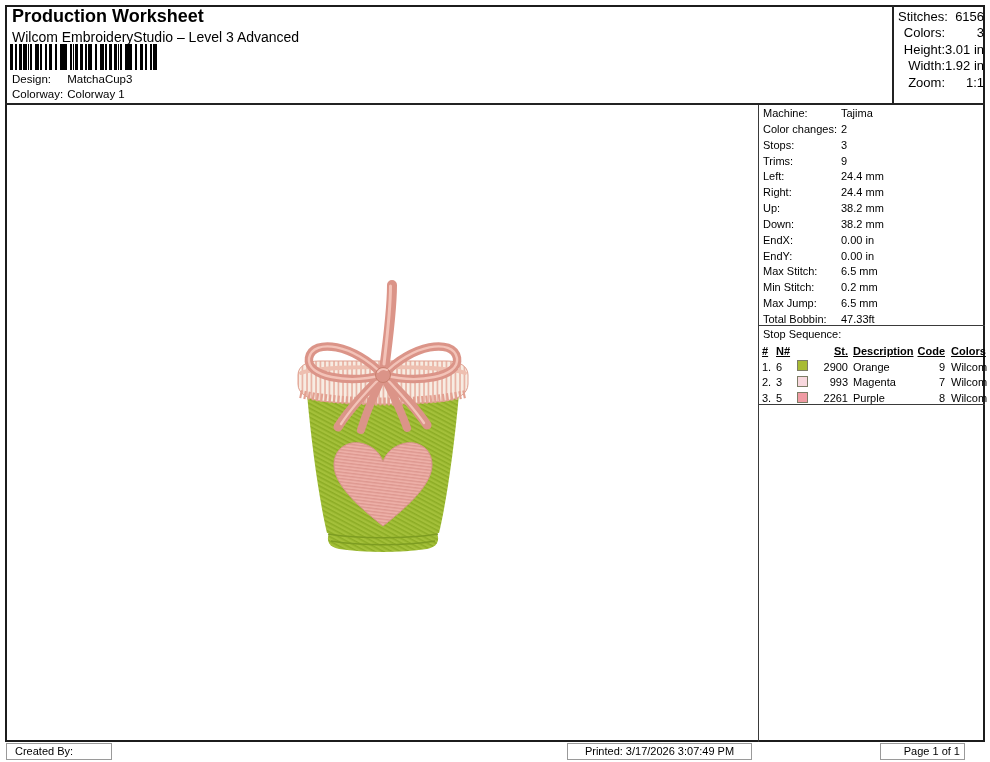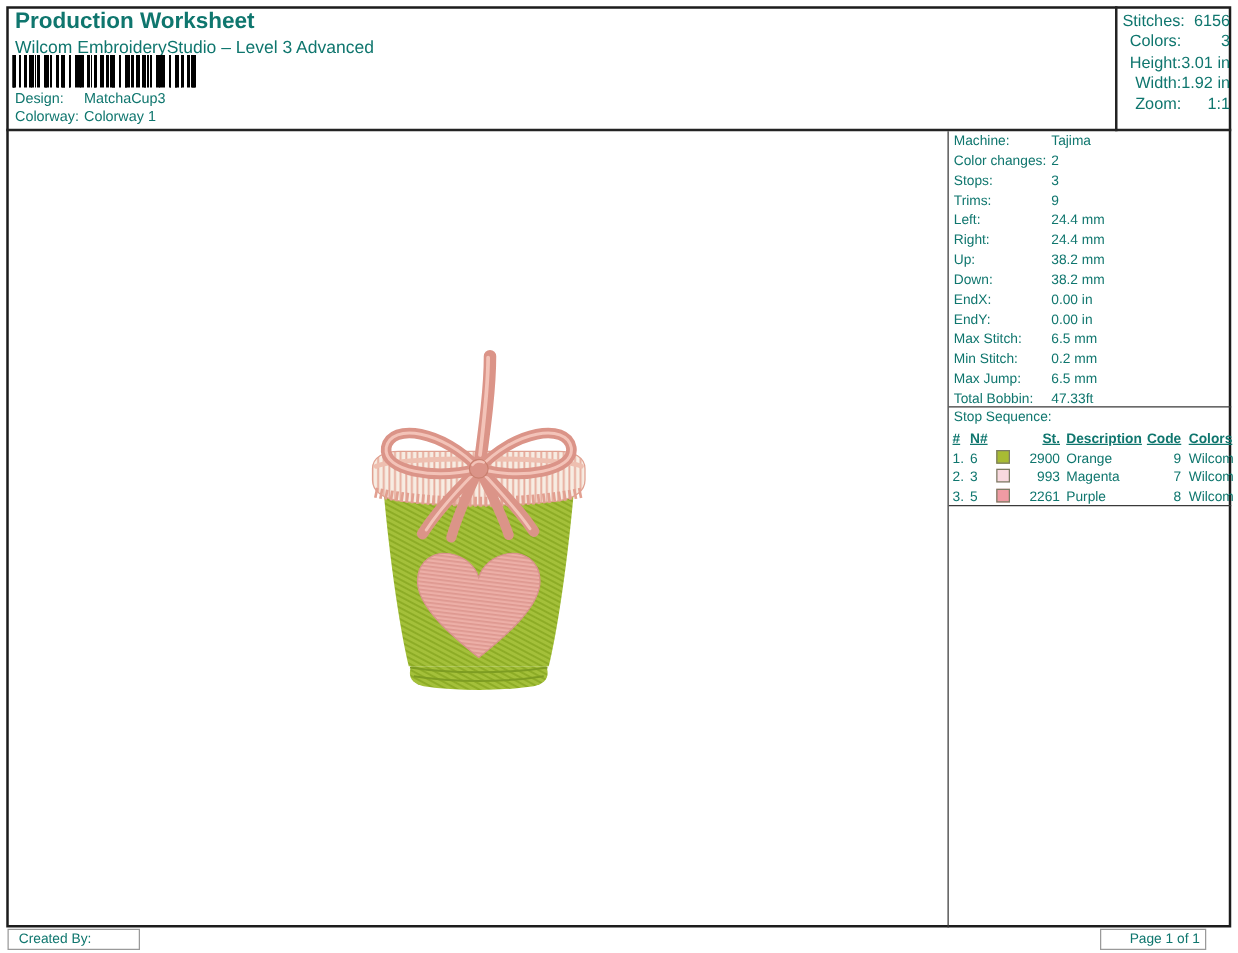--- a/index.html
+++ b/index.html
@@ -1,19 +1,19 @@
 <!DOCTYPE html>
 <html><head>
 <meta charset="utf-8">
 <style>
   * { margin:0; padding:0; box-sizing:border-box; }
   html,body { background:#fff; }
   .page {
     position:relative; width:990px; height:762px; background:#fff;
-    font-family:"Liberation Sans","DejaVu Sans",sans-serif; color:#0f766e;
+    font-family:"Liberation Sans","DejaVu Sans",sans-serif; color:#000000;
     overflow:hidden;
   }
   
   .frame { position:absolute; left:5px; top:5px; width:980px; height:737px;
            border:2px solid #1c1c1c; }
   .line  { position:absolute; background:#232323; }
   .v-header-split { left:892px; top:5px; width:2px; height:100px; }
   .h-header-bottom{ left:5px; top:103px; width:980px; height:2px; }
   .v-panel-split  { left:758px; top:105px; width:1px; height:637px; background:#3a3a3a; }
   .h-panel-1 { left:759px; top:325px; width:226px; height:1px; background:#3a3a3a; }
@@ -209,15 +209,16 @@
     <path d="M95 97 C66 66 25 60 21 80 C18 99 60 106 95 97 Z" fill="none" stroke="#db9488" stroke-width="8.5" stroke-linejoin="round"></path>
     <path d="M95 97 C66 66 25 60 21 80 C18 99 60 106 95 97 Z" fill="none" stroke="#f3c3b8" stroke-width="2.4" stroke-linejoin="round"></path>
     <path d="M95 97 C124 66 165 60 169 80 C172 99 130 106 95 97 Z" fill="none" stroke="#db9488" stroke-width="8.5" stroke-linejoin="round"></path>
     <path d="M95 97 C124 66 165 60 169 80 C172 99 130 106 95 97 Z" fill="none" stroke="#f3c3b8" stroke-width="2.4" stroke-linejoin="round"></path>
 
     <circle cx="95" cy="97" r="7.5" fill="#db9488" stroke="#c9806f" stroke-width="1"></circle>
     <path d="M90 94 a7 7 0 0 1 9 -2" stroke="#f3c3b8" stroke-width="2" fill="none" stroke-linecap="round"></path>
   </svg>
 
   <div class="fcell f-created">Created By:</div>
+  <div class="fcell f-printed">Printed: 3/17/2026 3:07:49 PM</div>
   <div class="fcell f-page">Page 1 of 1</div>
 
 </div>
 
 </body></html>

